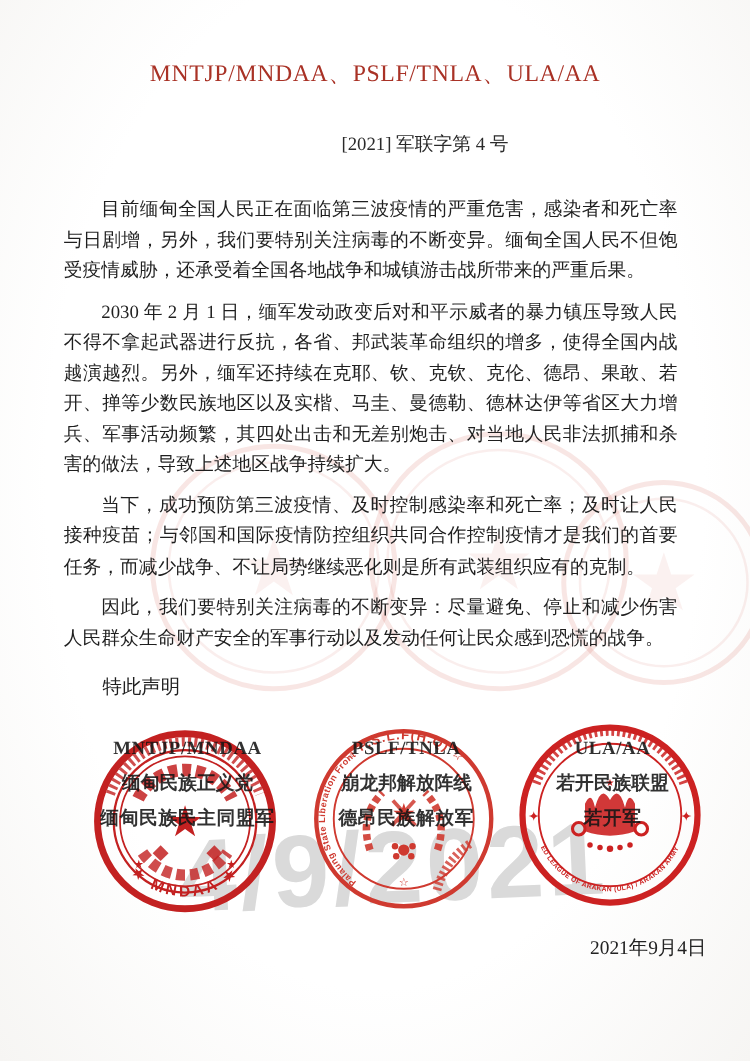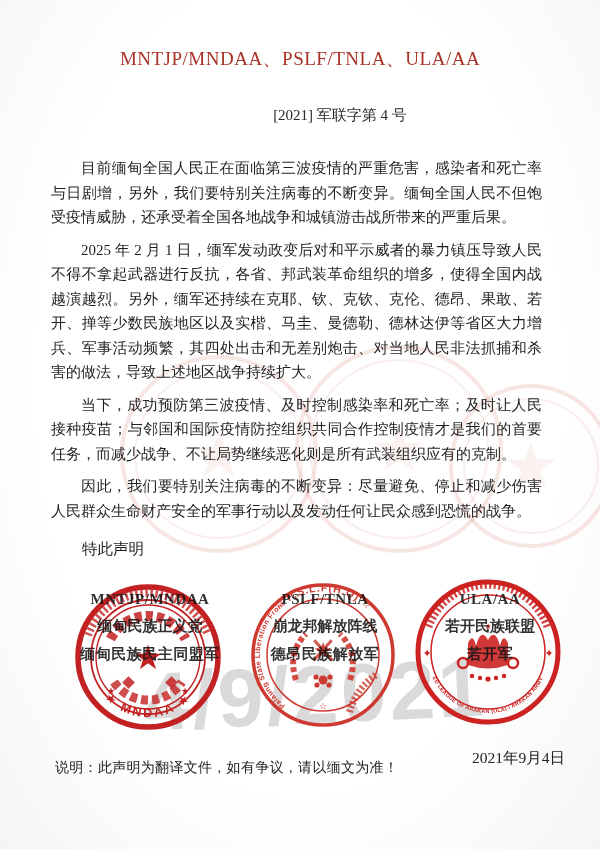--- a/index.html
+++ b/index.html
@@ -87,21 +87,21 @@
   <div class="hdr-docnum">[2021] 军联字第 4 号</div>
 
   <div class="ghost g1"></div>
   <div class="ghost g2"></div>
   <div class="ghost g3"></div>
 
   <div class="wm-diagonal">4/9/2021</div>
 
   <div class="doc-body">
     <p>目前缅甸全国人民正在面临第三波疫情的严重危害，感染者和死亡率与日剧增，另外，我们要特别关注病毒的不断变异。缅甸全国人民不但饱受疫情威胁，还承受着全国各地战争和城镇游击战所带来的严重后果。</p>
-    <p>2025 年 2 月 1 日，缅军发动政变后对和平示威者的暴力镇压导致人民不得不拿起武器进行反抗，各省、邦武装革命组织的增多，使得全国内战越演越烈。另外，缅军还持续在克耶、钦、克钦、克伦、德昂、果敢、若开、掸等少数民族地区以及实楷、马圭、曼德勒、德林达伊等省区大力增兵、军事活动频繁，其四处出击和无差别炮击、对当地人民非法抓捕和杀害的做法，导致上述地区战争持续扩大。</p>
+    <p>2030 年 2 月 1 日，缅军发动政变后对和平示威者的暴力镇压导致人民不得不拿起武器进行反抗，各省、邦武装革命组织的增多，使得全国内战越演越烈。另外，缅军还持续在克耶、钦、克钦、克伦、德昂、果敢、若开、掸等少数民族地区以及实楷、马圭、曼德勒、德林达伊等省区大力增兵、军事活动频繁，其四处出击和无差别炮击、对当地人民非法抓捕和杀害的做法，导致上述地区战争持续扩大。</p>
     <p>当下，成功预防第三波疫情、及时控制感染率和死亡率；及时让人民接种疫苗；与邻国和国际疫情防控组织共同合作控制疫情才是我们的首要任务，而减少战争、不让局势继续恶化则是所有武装组织应有的克制。</p>
     <p>因此，我们要特别关注病毒的不断变异：尽量避免、停止和减少伤害人民群众生命财产安全的军事行动以及发动任何让民众感到恐慌的战争。</p>
     <div class="closing">特此声明</div>
   </div>
 
   <svg class="seal s1" viewBox="0 0 150 150">
     <circle class="st1" cx="75" cy="75" r="70" stroke-width="5.5"></circle>
     <circle class="st1" cx="75" cy="75" r="57" stroke-width="1.8"></circle>
     <circle class="st1" cx="75" cy="75" r="52" stroke-width="1.4"></circle>
     <path class="st1" d="M15.3,53.3 A63.5,63.5 0 0 1 134.7,53.3" stroke-width="7.5" stroke-dasharray="2.4 2.6" opacity=".8"></path>
@@ -174,16 +174,15 @@
     <div class="l2">崩龙邦解放阵线</div>
     <div class="l3">德昂民族解放军</div>
   </div>
   <div class="ovl o3">
     <div class="l1">ULA/AA</div>
     <div class="l2">若开民族联盟</div>
     <div class="l3">若开军</div>
   </div>
 
   <div class="doc-date">2021年9月4日</div>
-  <div class="doc-note">说明：此声明为翻译文件，如有争议，请以缅文为准！</div>
 
 
 </div>
 
 </body></html>

